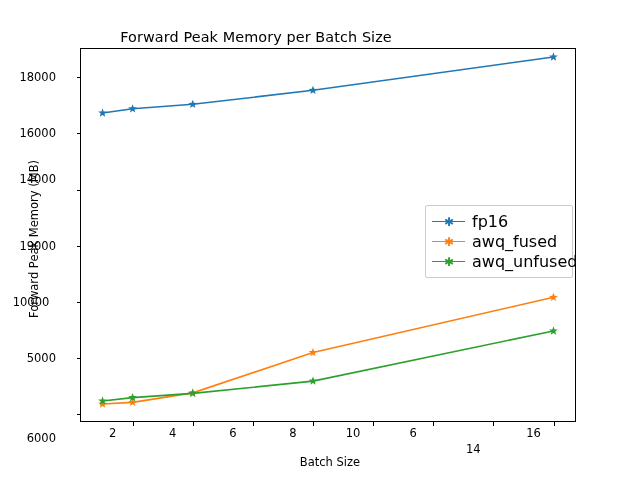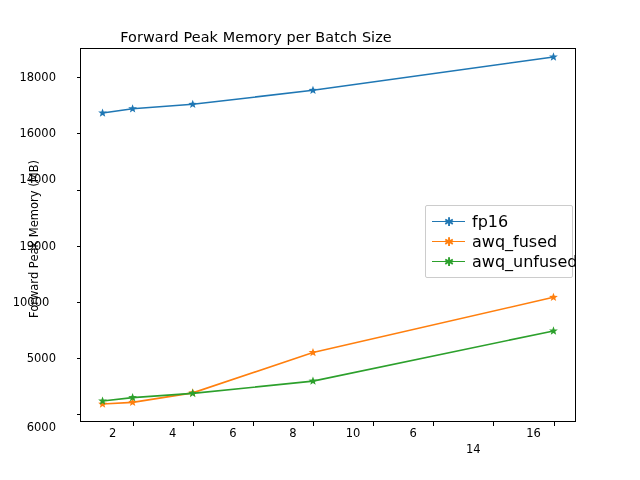--- a/index.html
+++ b/index.html
@@ -117,26 +117,27 @@
   }
 </style>
 </head>
 <body>
 
 <div id="figure">
 
   <div id="chart-title">Forward Peak Memory per Batch Size</div>
 
   <div id="ylabel">Forward Peak Memory (MB)</div>
+  <div id="xlabel">Batch Size</div>
 
   <div id="plot-frame"></div>
 
   <div id="yticks-container">
       <div class="ytick-mark" style="top: 413.6px;"></div>
-      <div class="ytick-label" style="top: 427px;">6000</div>
+      <div class="ytick-label" style="top: 438px;">6000</div>
       <div class="ytick-mark" style="top: 357.6px;"></div>
       <div class="ytick-label" style="top: 357.6px;">5000</div>
       <div class="ytick-mark" style="top: 301.5px;"></div>
       <div class="ytick-label" style="top: 301.5px; text-align: center;">10000</div>
       <div class="ytick-mark" style="top: 245.5px;"></div>
       <div class="ytick-label" style="top: 245.5px;">19000</div>
       <div class="ytick-mark" style="top: 189.5px;"></div>
       <div class="ytick-label" style="top: 179px;">14000</div>
       <div class="ytick-mark" style="top: 133.4px;"></div>
       <div class="ytick-label" style="top: 133.4px;">16000</div>

